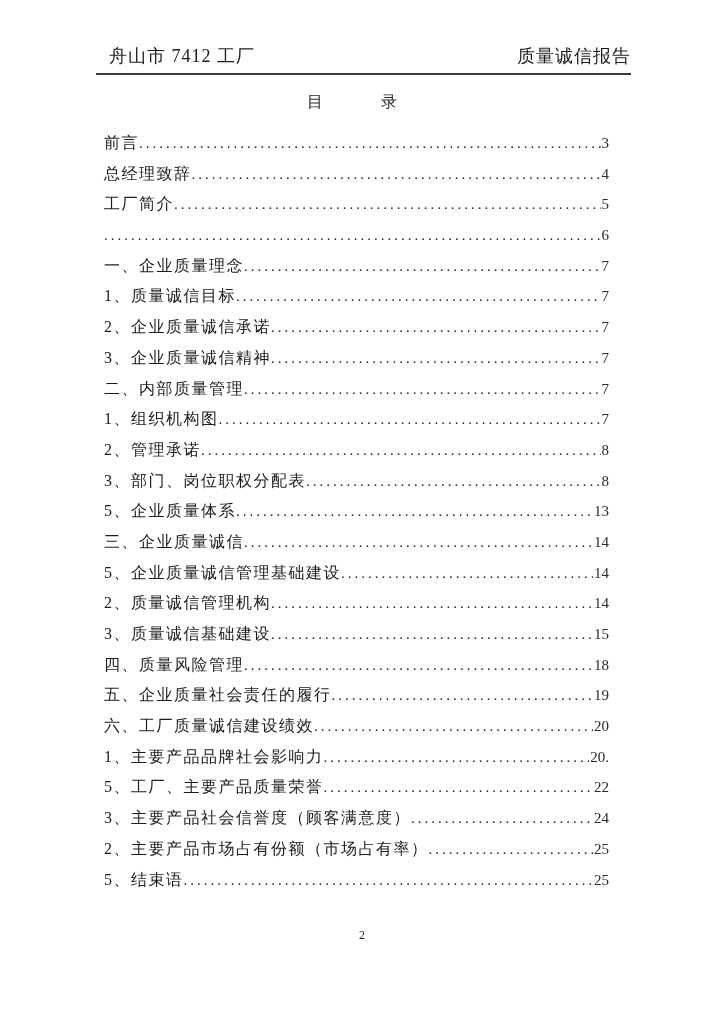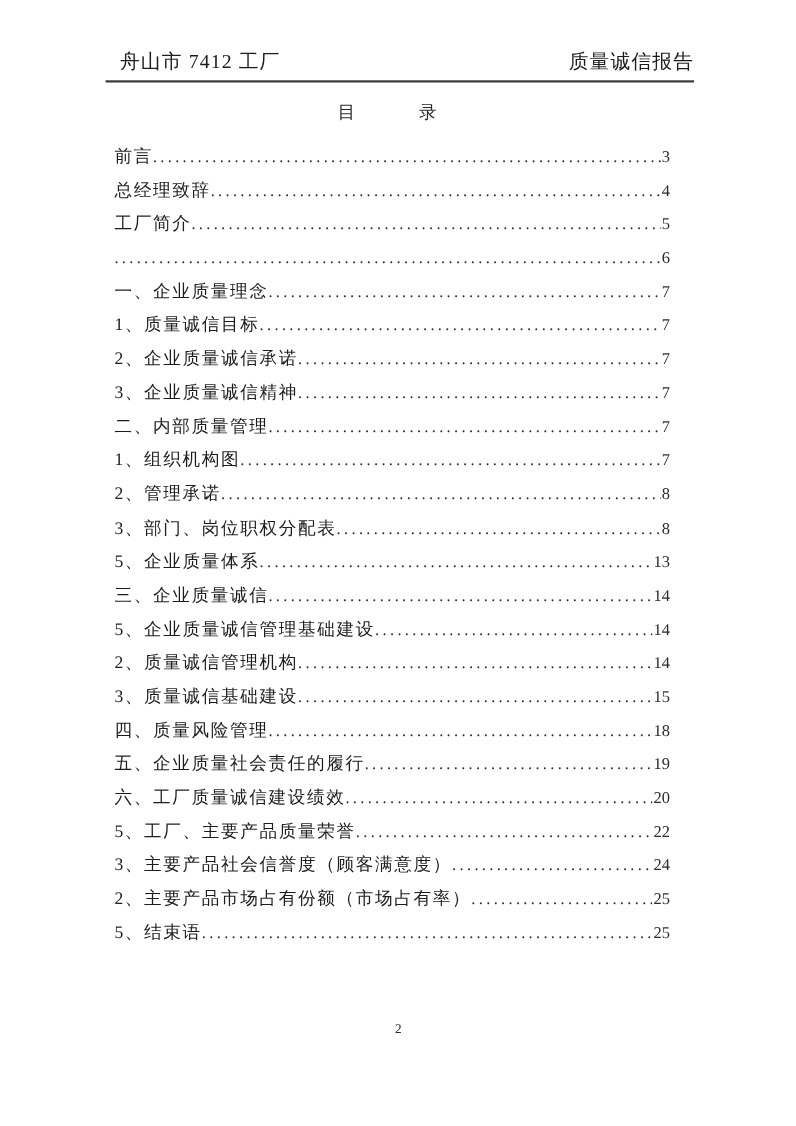--- a/index.html
+++ b/index.html
@@ -225,20 +225,25 @@
     <span class="toc-dots"></span>
     <span class="toc-page">19</span>
   </div>
 
   <div class="toc-row">
     <span class="toc-label">六、工厂质量诚信建设绩效</span>
     <span class="toc-dots"></span>
     <span class="toc-page">20</span>
   </div>
 
+  <div class="toc-row">
+    <span class="toc-label">1、主要产品品牌社会影响力</span>
+    <span class="toc-dots"></span>
+    <span class="toc-page">20.</span>
+  </div>
 
   <div class="toc-row">
     <span class="toc-label">5、工厂、主要产品质量荣誉</span>
     <span class="toc-dots"></span>
     <span class="toc-page">22</span>
   </div>
 
   <div class="toc-row">
     <span class="toc-label">3、主要产品社会信誉度（顾客满意度）</span>
     <span class="toc-dots"></span>

